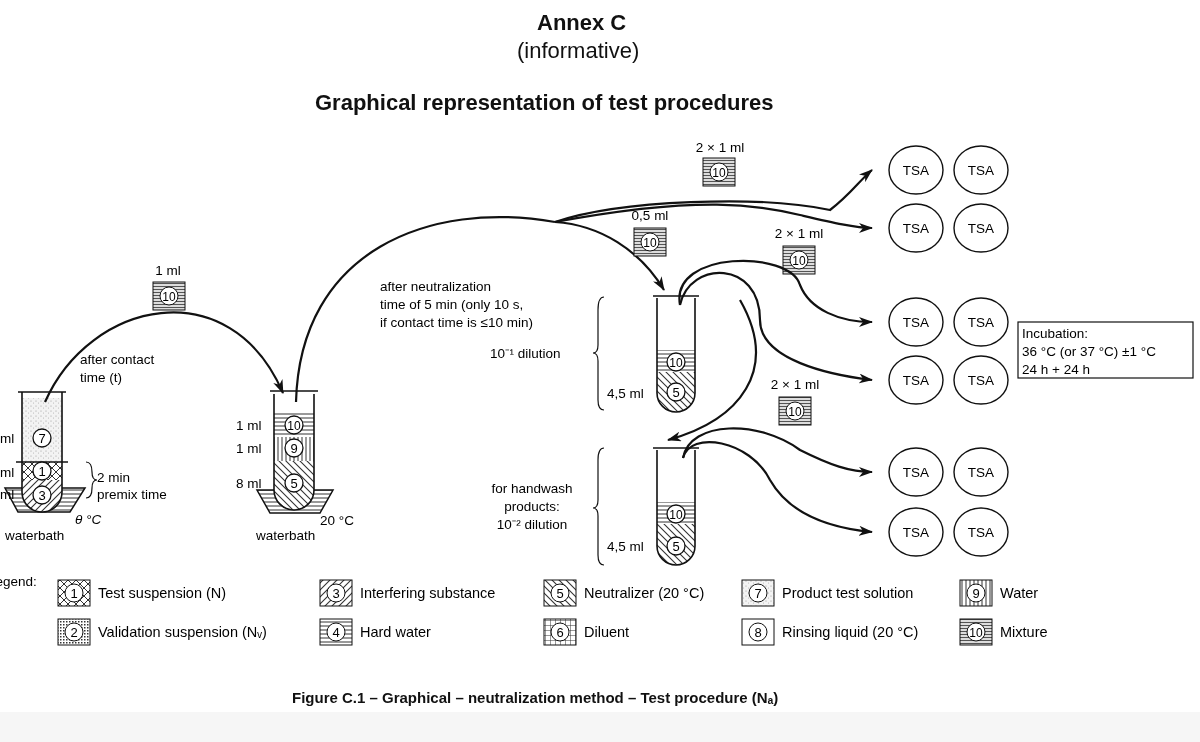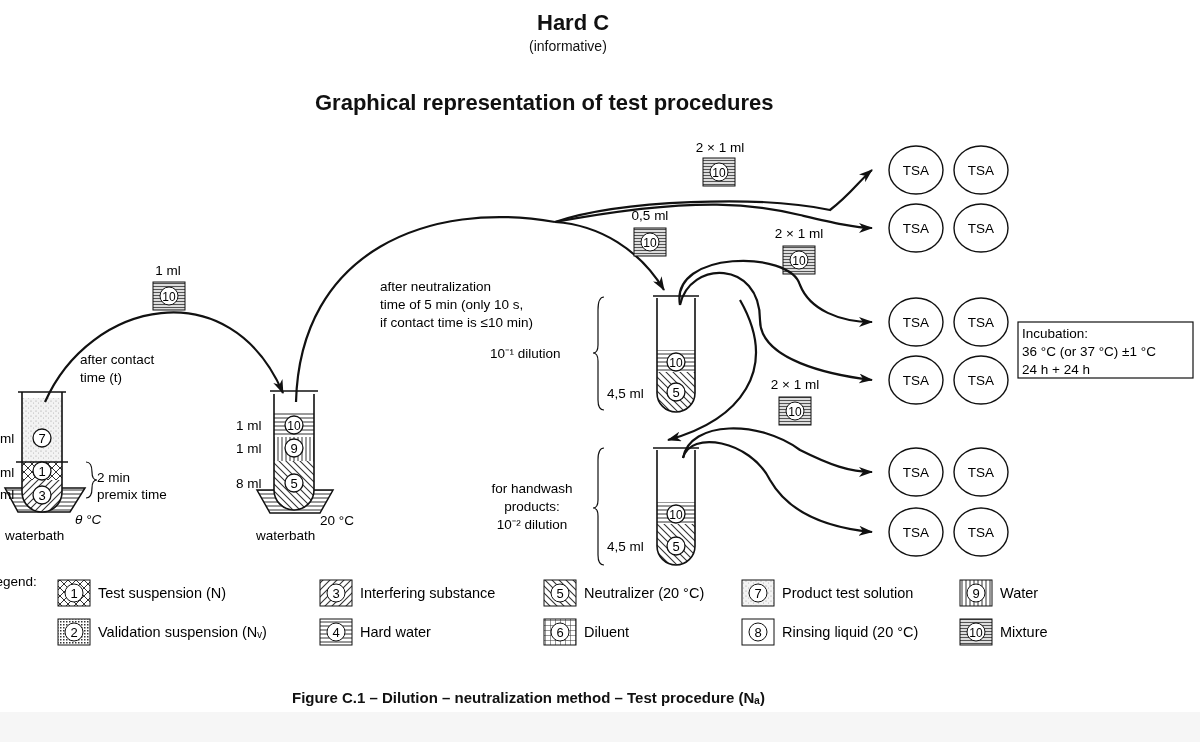--- a/index.html
+++ b/index.html
@@ -1,28 +1,28 @@
 <!DOCTYPE html>
 <html><head>
 <meta charset="utf-8">
 <style>
   html,body{margin:0;padding:0;background:#fff;}
   body{width:1200px;height:742px;position:relative;overflow:hidden;font-family:"Liberation Sans",sans-serif;color:#111;}
   .t{position:absolute;white-space:nowrap;}
   .h1{font-weight:bold;font-size:22px;}
-  .h2{font-size:14px;margin-left:12px;}
+  .h2{font-size:22px;}
   .h3{font-weight:bold;font-size:22px;text-align:center;}
   .cap{font-weight:bold;font-size:15px;}
   .footer{position:absolute;left:0;top:712px;width:1200px;height:30px;background:#f6f6f6;}
   svg text{font-family:"Liberation Sans",sans-serif;}
 </style>
 </head>
 <body>
 
-<div class="t h1" style="left:537px;top:10px;">Hard C</div>
+<div class="t h1" style="left:537px;top:10px;">Annex C</div>
 <div class="t h2" style="left:517px;top:38px;">(informative)</div>
 <div class="t h3" style="left:315px;top:90px;">Graphical representation of test procedures</div>
 
 <svg width="1200" height="742" style="position:absolute;left:0;top:0;" xmlns="http://www.w3.org/2000/svg">
   <defs>
     <pattern id="pHoriz" width="6" height="4" patternUnits="userSpaceOnUse">
         <rect width="6" height="4" fill="#fff"></rect>
         <line x1="0" y1="2" x2="6" y2="2" stroke="#333" stroke-width="1"></line>
       </pattern>
     <pattern id="pVert" width="4" height="6" patternUnits="userSpaceOnUse">
@@ -312,14 +312,14 @@
       <text x="1000" y="598" font-size="14.5">Water</text>
     </g>
   <g>
       <rect x="960" y="619" width="32" height="26" fill="url(#pMix)" stroke="#111"></rect>
       <circle cx="976" cy="632" r="9" fill="#fff" stroke="#111"></circle>
       <text x="976" y="637" text-anchor="middle" font-size="12">10</text>
       <text x="1000" y="637" font-size="14.5">Mixture</text>
     </g>
 </svg>
 
-<div class="t cap" style="left:292px;top:689px;">Figure C.1 – Dilution – neutralization method – Test procedure (Nₐ)</div>
+<div class="t cap" style="left:292px;top:689px;">Figure C.1 – Graphical – neutralization method – Test procedure (Nₐ)</div>
 <div class="footer"></div>
 
 </body></html>

